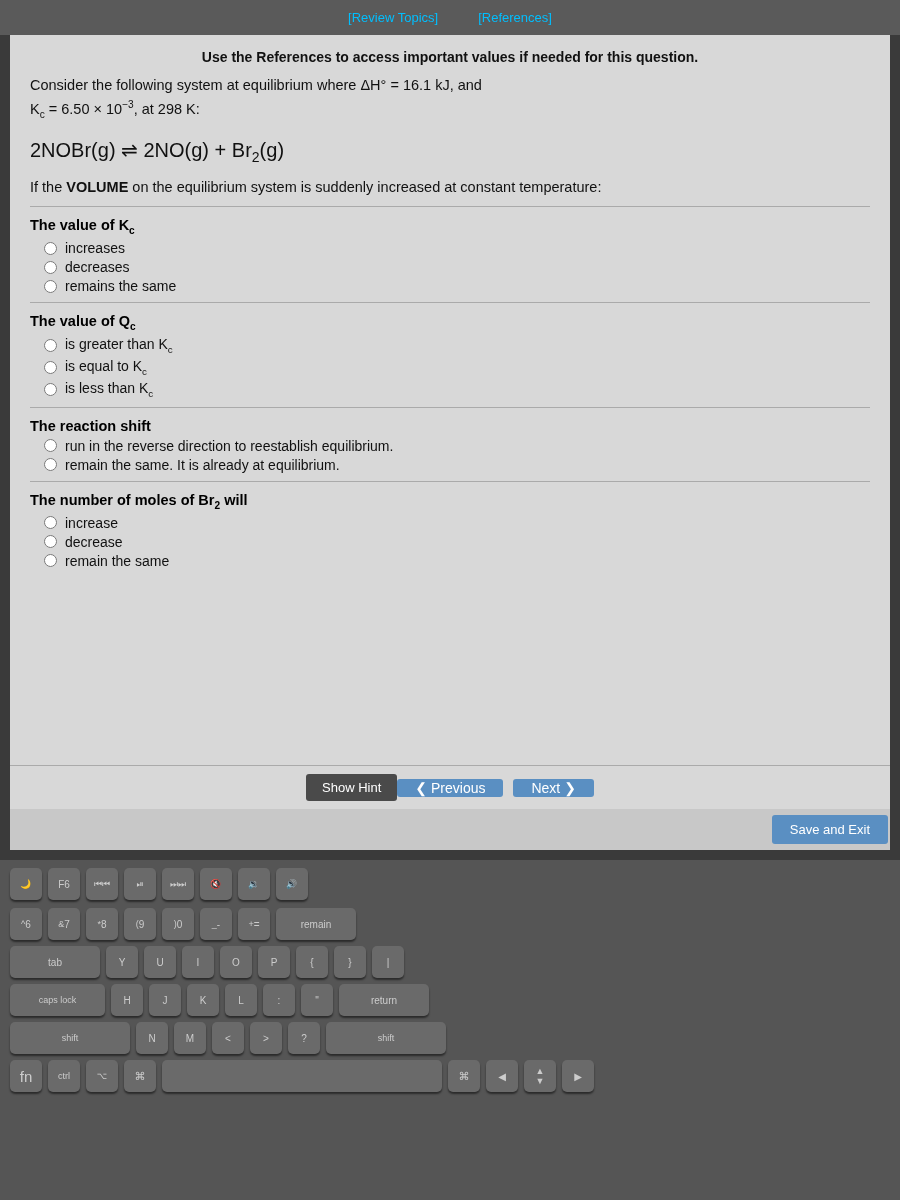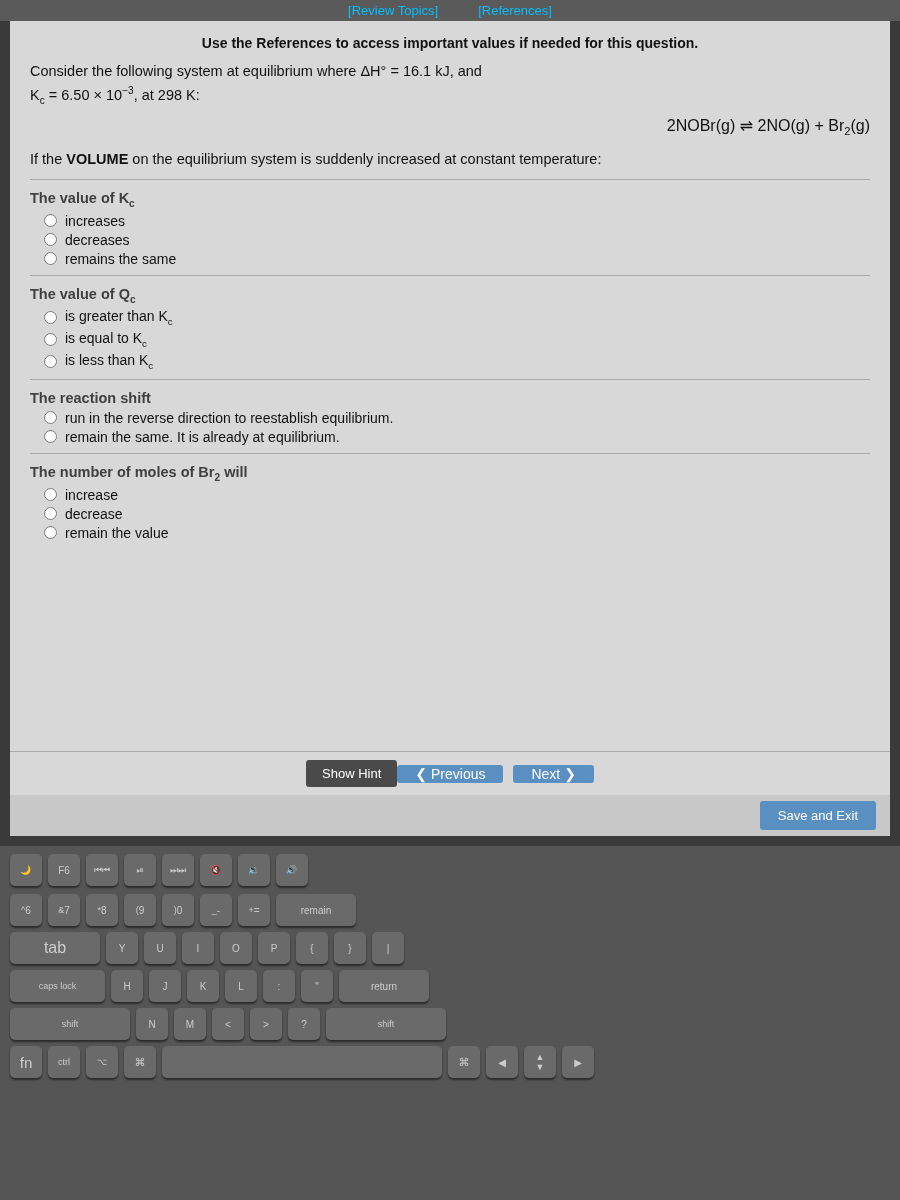--- a/index.html
+++ b/index.html
@@ -13,21 +13,21 @@
     }
 
     
     .top-bar {
       background: #5a5a5a;
       display: flex;
       justify-content: center;
       align-items: center;
       gap: 40px;
       padding: 4px 0;
-      height: 21px;
+      height: 35px;
     }
     .top-bar a {
       color: #00bfff;
       text-decoration: none;
       font-size: 13px;
     }
 
     
     .content-area {
       background: #d8d8d8;
@@ -45,30 +45,30 @@
     }
 
     .problem-text {
       font-size: 14.5px;
       color: #111;
       margin-bottom: 6px;
       line-height: 1.5;
     }
 
     .equation-block {
-      text-align: right;
-      font-size: 16px;
-      margin: 8px 0 12px 0;
+      text-align: left;
+      font-size: 20px;
+      margin: 16px 0 12px 0;
       color: #111;
     }
 
     .question-label {
       font-size: 14.5px;
       font-weight: bold;
-      color: #404040;
+      color: #000000;
       margin: 10px 0 4px 0;
     }
 
     .radio-group {
       margin-left: 14px;
       margin-bottom: 6px;
     }
 
     .radio-item {
       display: flex;
@@ -125,21 +125,21 @@
       cursor: pointer;
       border-radius: 3px;
       display: flex;
       align-items: center;
       gap: 4px;
     }
 
     .save-exit-bar {
       display: flex;
       justify-content: flex-end;
-      padding: 6px 14px;
+      padding: 6px 2px;
       margin: 0 10px;
       background: #c8c8c8;
     }
 
     .save-exit-btn {
       background: #5a8fc2;
       color: white;
       border: none;
       padding: 7px 18px;
       font-size: 13px;
@@ -290,21 +290,21 @@
     <label class="radio-item">
       <input type="radio" name="br2" value="increase" style="">
       <span>increase</span>
     </label>
     <label class="radio-item">
       <input type="radio" name="br2" value="decrease" style="">
       <span>decrease</span>
     </label>
     <label class="radio-item">
       <input type="radio" name="br2" value="same" style="">
-      <span>remain the value</span>
+      <span>remain the same</span>
     </label>
   </div>
 </div>
 
 <div class="button-bar">
   <button class="show-hint-btn">Show Hint</button>
   <div class="nav-buttons">
     <button class="nav-btn">
       <span class="chevron-left"></span>
       <span>Previous</span>
@@ -354,21 +354,21 @@
     <div class="key">
       <span class="key-symbol">_</span>-
     </div>
     <div class="key">
       <span class="key-symbol">+</span>=
     </div>
     <div class="key delete-key" style="min-width:80px;">remain</div>
   </div>
 
   <div class="qwerty-row">
-    <div class="key widest" style="font-size:16px;">tab</div>
+    <div class="key widest" style="font-size:10px;">tab</div>
     <div class="key">Y</div>
     <div class="key">U</div>
     <div class="key">I</div>
     <div class="key">O</div>
     <div class="key">P</div>
     <div class="key">{</div>
     <div class="key">}</div>
     <div class="key">|</div>
   </div>
 

